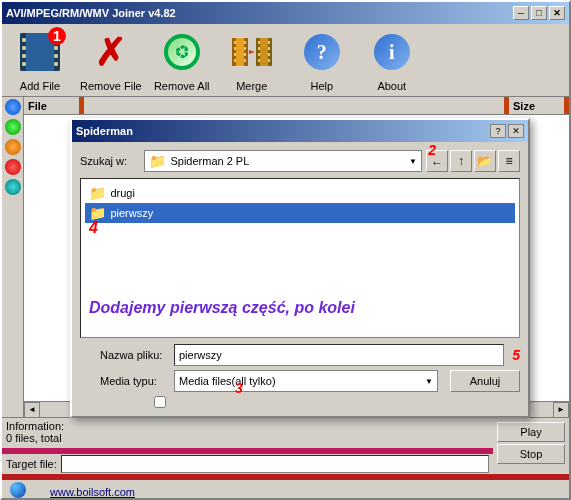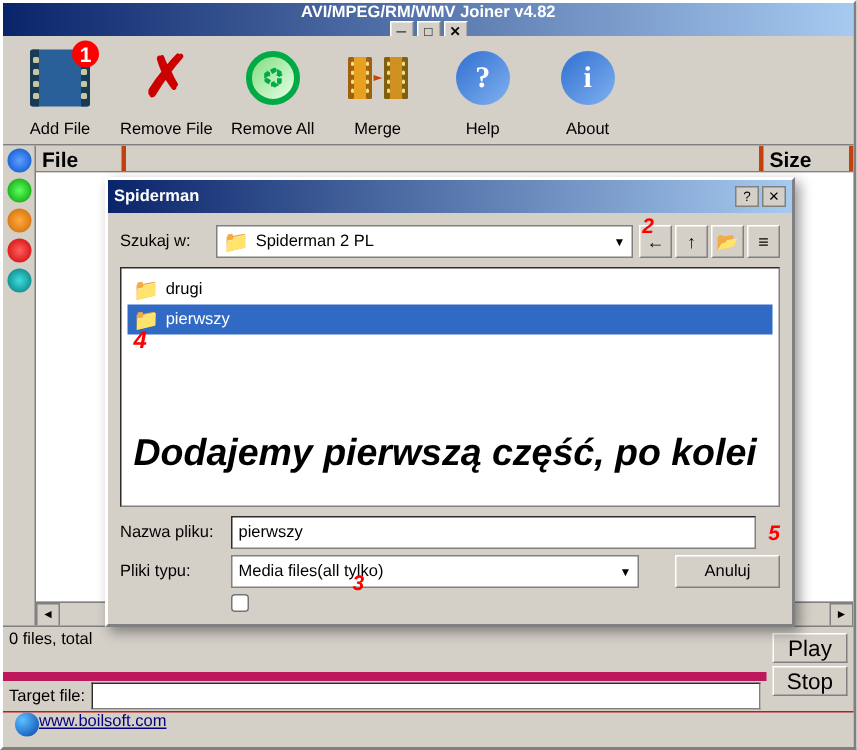--- a/index.html
+++ b/index.html
@@ -28,21 +28,20 @@
 
     
     .title-bar {
       background: linear-gradient(to right, #0a246a, #a6caf0);
       height: 22px;
       display: flex;
       align-items: center;
       justify-content: space-between;
       padding: 0 4px;
       flex-shrink: 0;
-      flex-direction: column;
     }
     .title-bar-text {
       color: white;
       font-size: 11px;
       font-weight: bold;
     }
     .title-bar-buttons {
       display: flex;
       gap: 2px;
     }
@@ -234,22 +233,22 @@
     }
 
     .table-header {
       display: flex;
       background: #d4d0c8;
       border-bottom: 1px solid #808080;
       height: 18px;
     }
     .table-col {
       padding: 1px 4px;
-      border-right: 3px solid #c2410c;
-      font-size: 14px;
+      border-right: 5px solid #c2410c;
+      font-size: 11px;
       font-weight: bold;
       display: flex;
       align-items: center;
     }
     .col-file { width: 60px; }
     .col-rest { flex: 1; }
     .col-size { width: 60px; }
 
     .table-body {
       flex: 1;
@@ -258,42 +257,42 @@
     }
 
     
     .playback-btns {
       display: flex;
       flex-direction: column;
       gap: 2px;
       flex-shrink: 0;
     }
     .play-btn, .stop-btn {
-      width: 50px;
+      width: 68px;
       height: 20px;
       background: #d4d0c8;
       border: 1px solid #808080;
       border-top: 1px solid #fff;
       border-left: 1px solid #fff;
-      font-size: 15px;
+      font-size: 11px;
       cursor: pointer;
       display: flex;
       align-items: center;
       justify-content: center;
     }
 
     
     .footer {
       display: flex;
-      align-items: flex-start;
+      align-items: flex-end;
       height: 24px;
-      border-top: 1px solid #b91c1c;
+      border-top: 6px solid #b91c1c;
       padding: 0 8px;
       background: #d4d0c8;
-      gap: 0;
+      gap: 24px;
     }
     .footer-ball {
       width: 16px;
       height: 16px;
       border-radius: 50%;
       background: radial-gradient(circle at 5px 5px, #60c0ff, #0044aa);
       flex-shrink: 0;
     }
     .footer-url {
       font-size: 11px;
@@ -500,22 +499,22 @@
     }
     .folder-icon-small {
       font-size: 14px;
     }
 
     
     .red-text-overlay {
       position: absolute;
       bottom: 20px;
       left: 8px;
-      color: #000000;
-      font-size: 25px;
+      color: #6d28d9;
+      font-size: 16px;
       font-weight: bold;
       font-style: italic;
       pointer-events: none;
       white-space: nowrap;
     }
 
     
     .badge-num {
       color: red;
       font-weight: bold;
@@ -527,20 +526,21 @@
     .form-row {
       display: flex;
       align-items: center;
       gap: 4px;
       margin-bottom: 4px;
     }
     .form-label {
       font-size: 11px;
       width: 70px;
       flex-shrink: 0;
+      margin-left: 20px;
     }
     .form-input {
       flex: 1;
       height: 22px;
       background: white;
       border: 1px inset #808080;
       font-size: 11px;
       padding: 0 4px;
     }
     .form-combo {
@@ -743,20 +743,21 @@
         <div class="scroll-btn">◄</div>
         <div class="scroll-track"></div>
         <div class="scroll-btn">►</div>
       </div>
     </div>
   </div>
 
   <div class="bottom-section">
     <div style="flex:1; display:flex; flex-direction:column;">
       <div class="info-section">
+        <div>Information:</div>
         <div>0 files, total</div>
       </div>
       <div class="target-file-row">
         <span>Target file:</span>
         <input class="target-input" type="text" style="">
       </div>
     </div>
     <div class="playback-btns" style="padding:4px;">
       <button class="play-btn">Play</button>
       <button class="stop-btn">Stop</button>
@@ -819,26 +820,26 @@
         <span class="form-label">Nazwa pliku:</span>
         <input class="form-input" type="text" value="pierwszy" style="">
         <div class="action-btns">
           <div style="display:flex;align-items:center;gap:4px;">
             <span class="num5-badge">5</span>
           </div>
         </div>
       </div>
 
       <div class="form-row" style="position:relative;">
-        <span class="form-label">Pliki typu:</span>
+        <span class="form-label">Media typu:</span>
         <div class="form-combo">
           <span class="form-combo-text">Media files(all tylko)</span>
           <span class="form-combo-arrow">▼</span>
         </div>
-        <button class="btn-anuluj" style="margin-left:20px;">Anuluj</button>
+        <button class="btn-anuluj" style="margin-left:8px;">Anuluj</button>
 
         <span class="badge-num" style="position:absolute;bottom:-4px;left:155px;font-style:italic;">3</span>
       </div>
 
       <div class="checkbox-row" style="margin-top:4px;margin-left:74px;">
         <input type="checkbox" style="">
       </div>
     </div>
   </div>
 </div>

